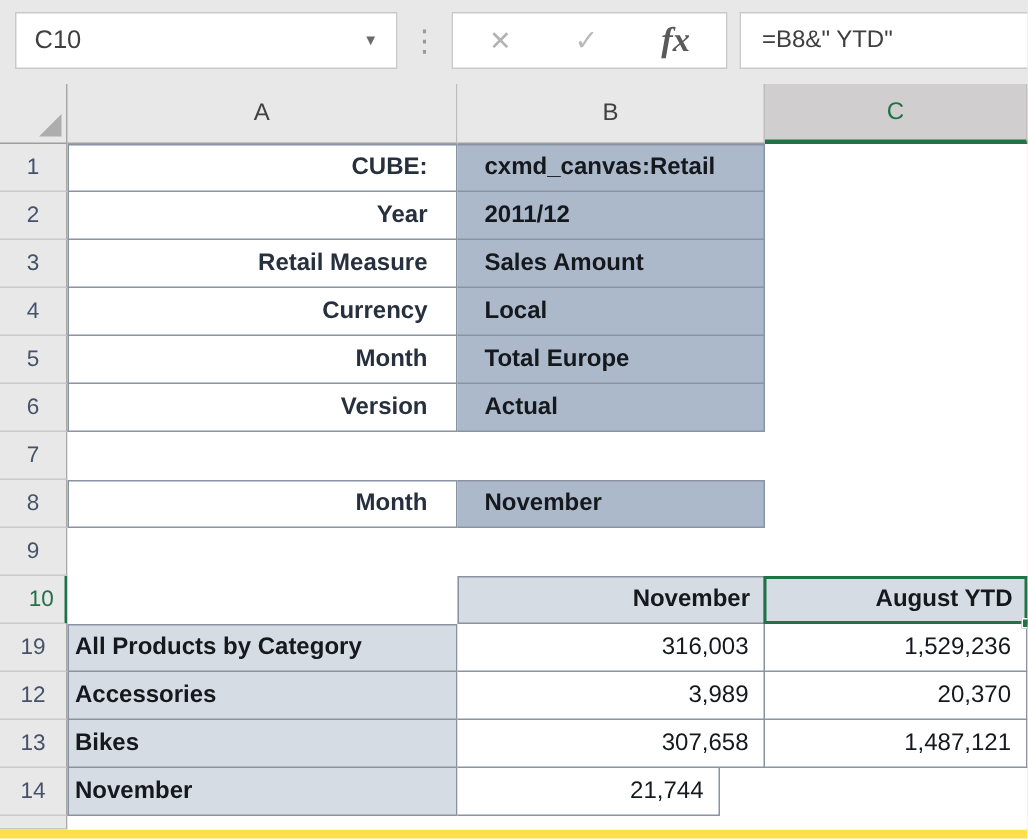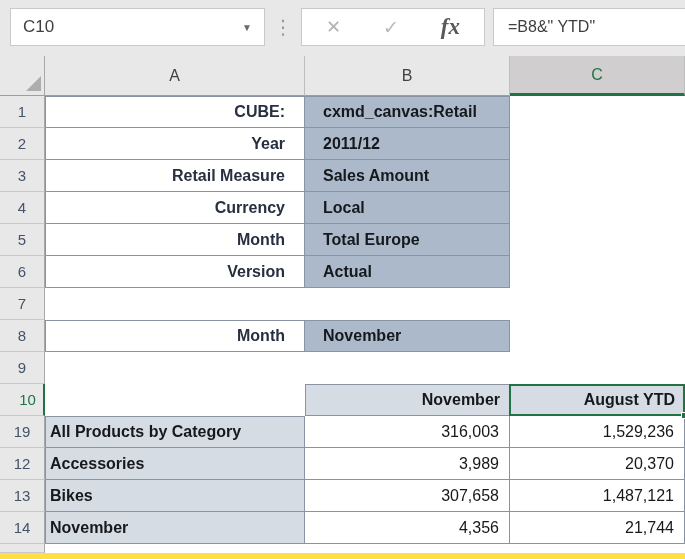--- a/index.html
+++ b/index.html
@@ -218,21 +218,20 @@
     <div class="row">
       <div class="c-rh rh">13</div>
       <div class="c-a cell catA bord bord-l">Bikes</div>
       <div class="c-b cell num bord">307,658</div>
       <div class="c-c cell num bord">1,487,121</div>
     </div>
 
     <div class="row">
       <div class="c-rh rh">14</div>
       <div class="c-a cell catA bord bord-l">November</div>
-      <div class="c-b cell num bord">4,356</div>
       <div class="c-c cell num bord">21,744</div>
     </div>
 
     <div class="row sliver">
       <div class="c-rh rh"></div>
       <div class="c-a cell"></div>
       <div class="c-b cell"></div>
       <div class="c-c cell"></div>
     </div>
 

